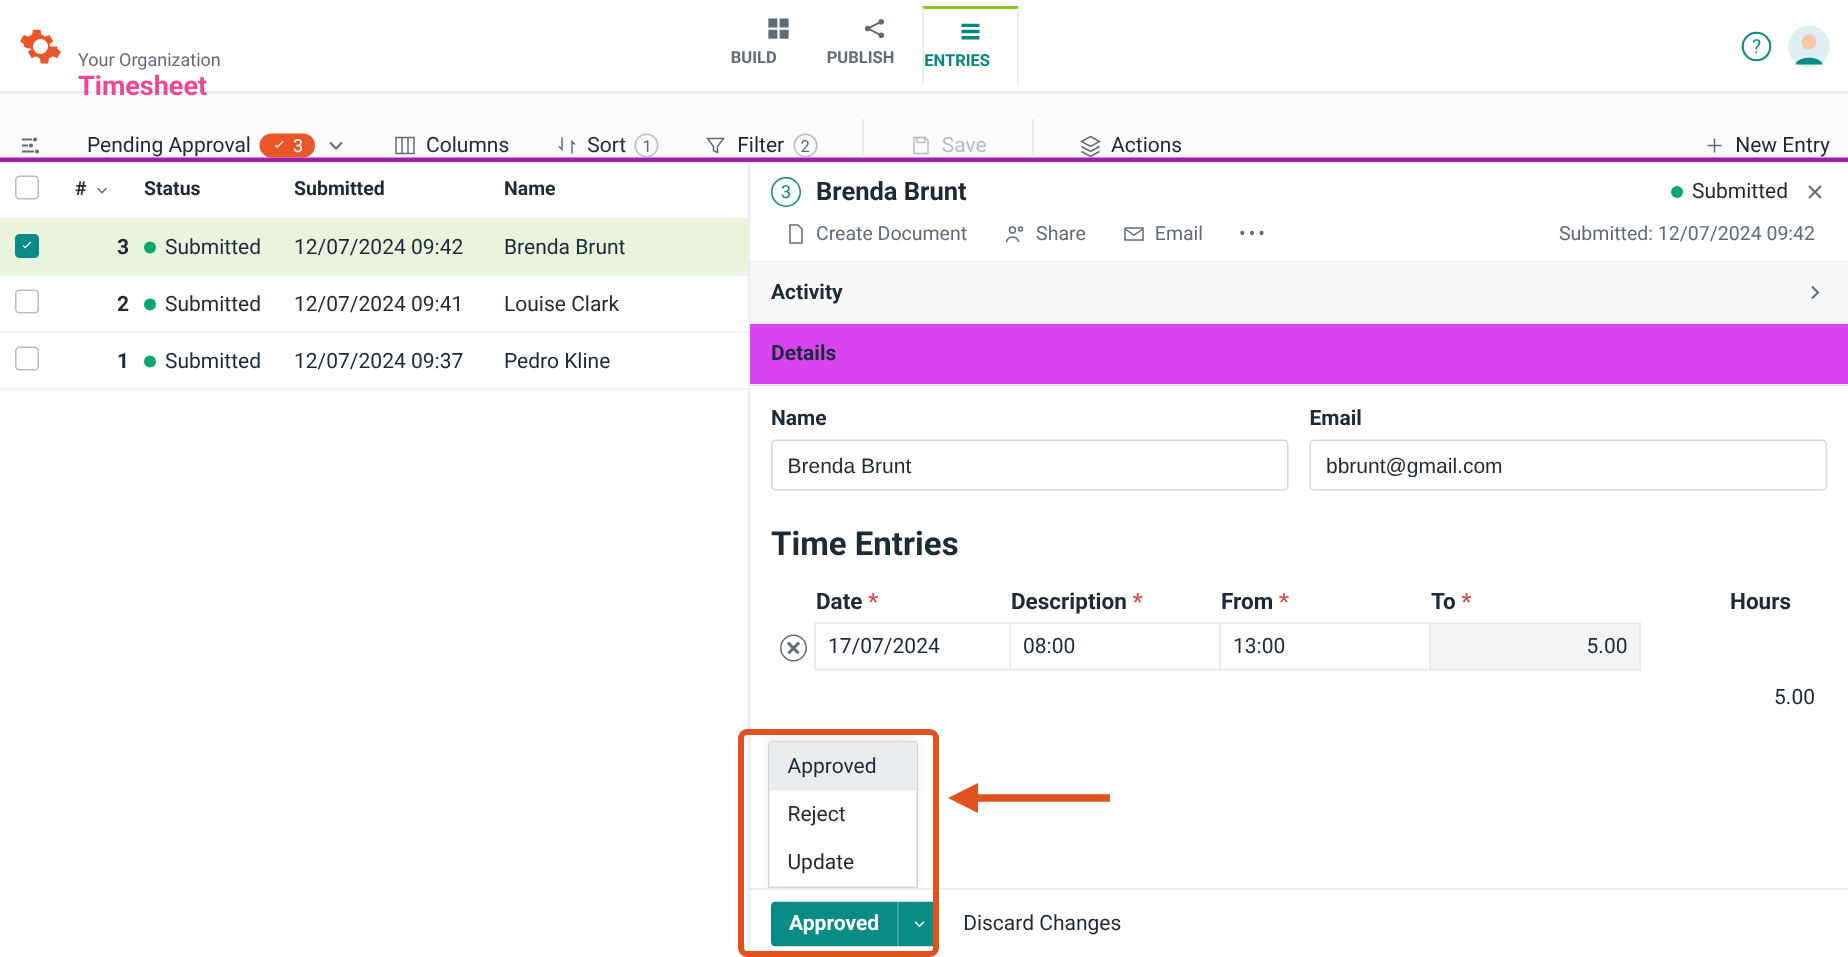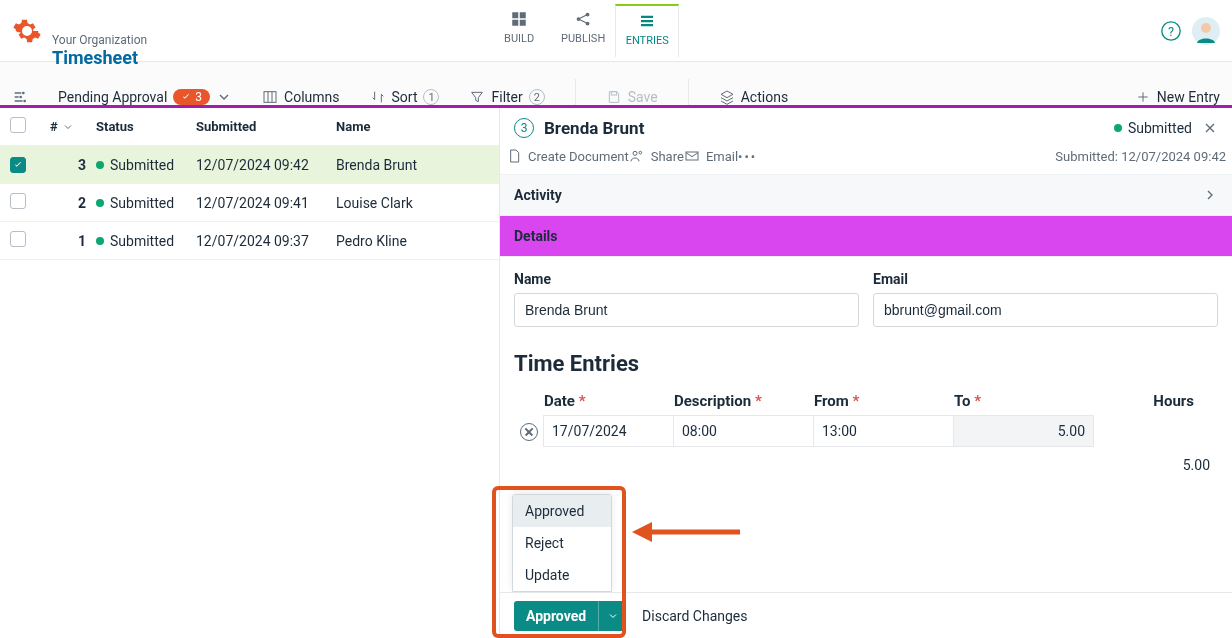--- a/index.html
+++ b/index.html
@@ -18,25 +18,25 @@
   
   .header {
     display: flex;
     align-items: center;
     height: 62px;
     padding: 0 12px;
     border-bottom: 1px solid #e6e8eb;
   }
   .brand { display:flex; align-items:center; gap:10px; }
   .brand-text .org { font-size:12px; color:#5f6c78;margin-top:40px; }
-  .brand-text .page { font-size:18px; font-weight:700; color:#0369a1; }
+  .brand-text .page { font-size:18px; font-weight:700; color:#ec4899; }
   .tabs { display:flex; margin-left:340px; }
   .tab {
-    width:64px; text-align:center; padding:6px 0 10px; cursor:pointer;
-    font-size:11px; font-weight:400; color:#5f6c78; position:relative;
+    width:64px; padding:6px 0 10px; cursor:pointer;
+    font-size:11px; font-weight:700; color:#5f6c78; position:relative;
   }
   .tab.active {
     color:#088782; border:1px solid #e6e8eb; border-top:2px solid #84cc16;
     border-bottom:none; border-radius:0 0 0 0; background:#fff;
   }
   .tab .ico { display:block; margin:0 auto 4px; width:18px; height:18px; }
   .header-right { margin-left:auto; display:flex; align-items:center; gap:10px; }
 
   
   .toolbar {
@@ -87,21 +87,21 @@
   .panel-head {
     display:flex; align-items:center; padding:10px 14px 4px; gap:10px;
   }
   .panel-head .num-circ {
     width:20px; height:20px; border:1px solid #0a8b86; border-radius:50%;
     display:inline-flex; align-items:center; justify-content:center; font-size:12px; color:#0a8b86;
   }
   .panel-head .title { font-weight:700; font-size:17px; }
   .panel-head .right { margin-left:auto; display:flex; align-items:center; gap:10px; }
   .panel-sub {
-    display:flex; align-items:center; padding:6px 6px 10px; gap:0; font-size:13px; color:#5f6c78;justify-content:space-between;
+    display:flex; align-items:center; padding:6px 22px 10px; gap:24px; font-size:13px; color:#5f6c78;justify-content:space-between;
   }
   .panel-sub .right { margin-left:auto; color:#5f6c78; }
   .section {
     padding:12px 14px; font-weight:700; background:#f7f8fa; border-top:1px solid #eef0f2; border-bottom:1px solid #eef0f2;
     display:flex; align-items:flex-end; justify-content:space-between; cursor:pointer;
   }
   .details-label { padding:12px 14px; font-weight:700; background:#d946ef; border-bottom:1px solid #eef0f2; }
   .form { padding:14px 14px 0; }
   .form-row { display:flex; gap:14px; }
   .field { flex:1; }

